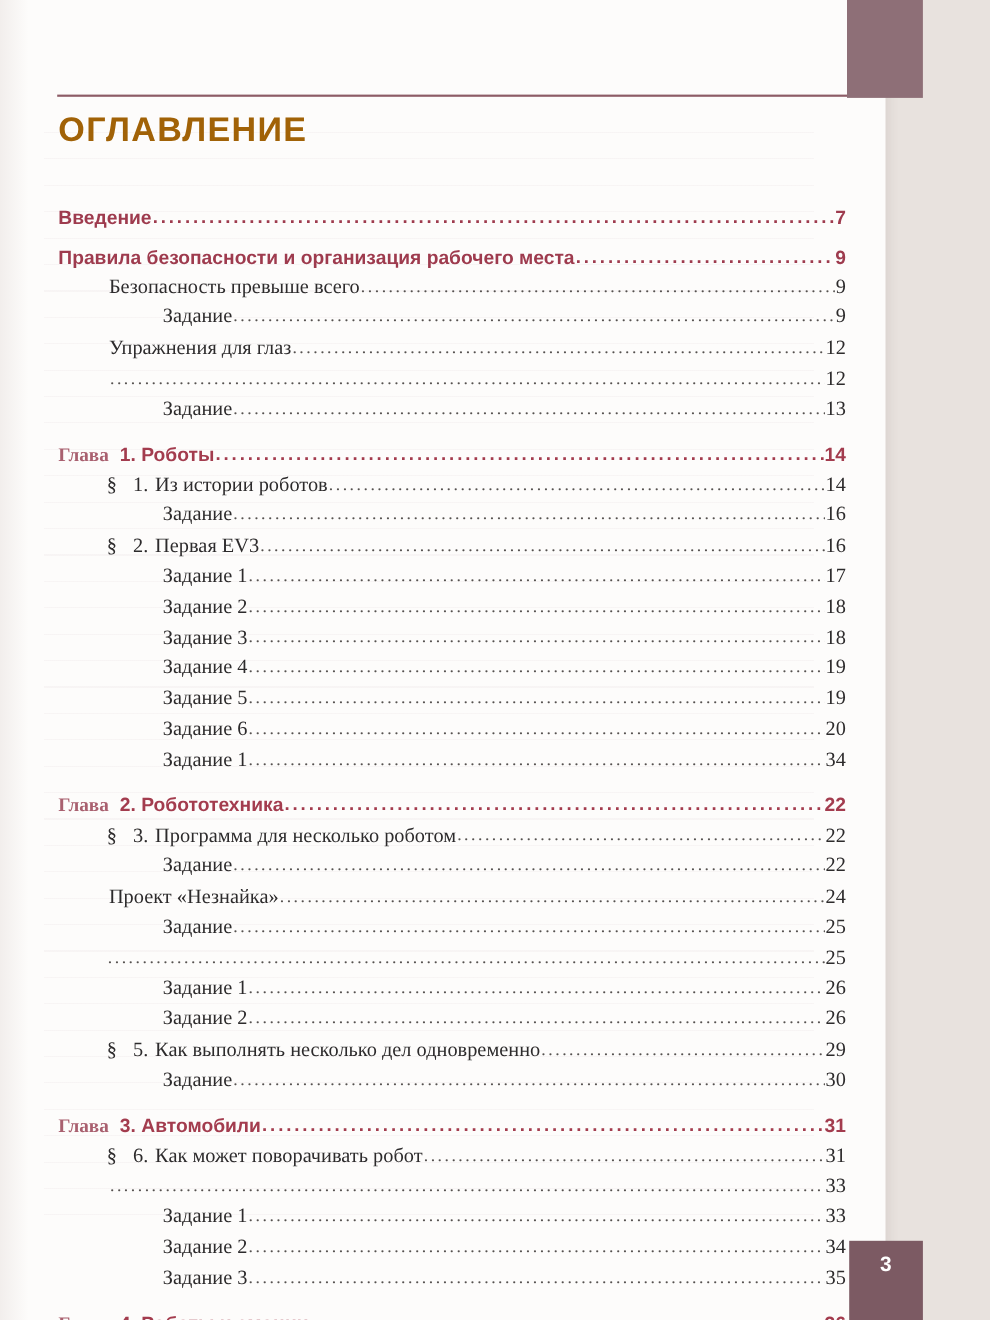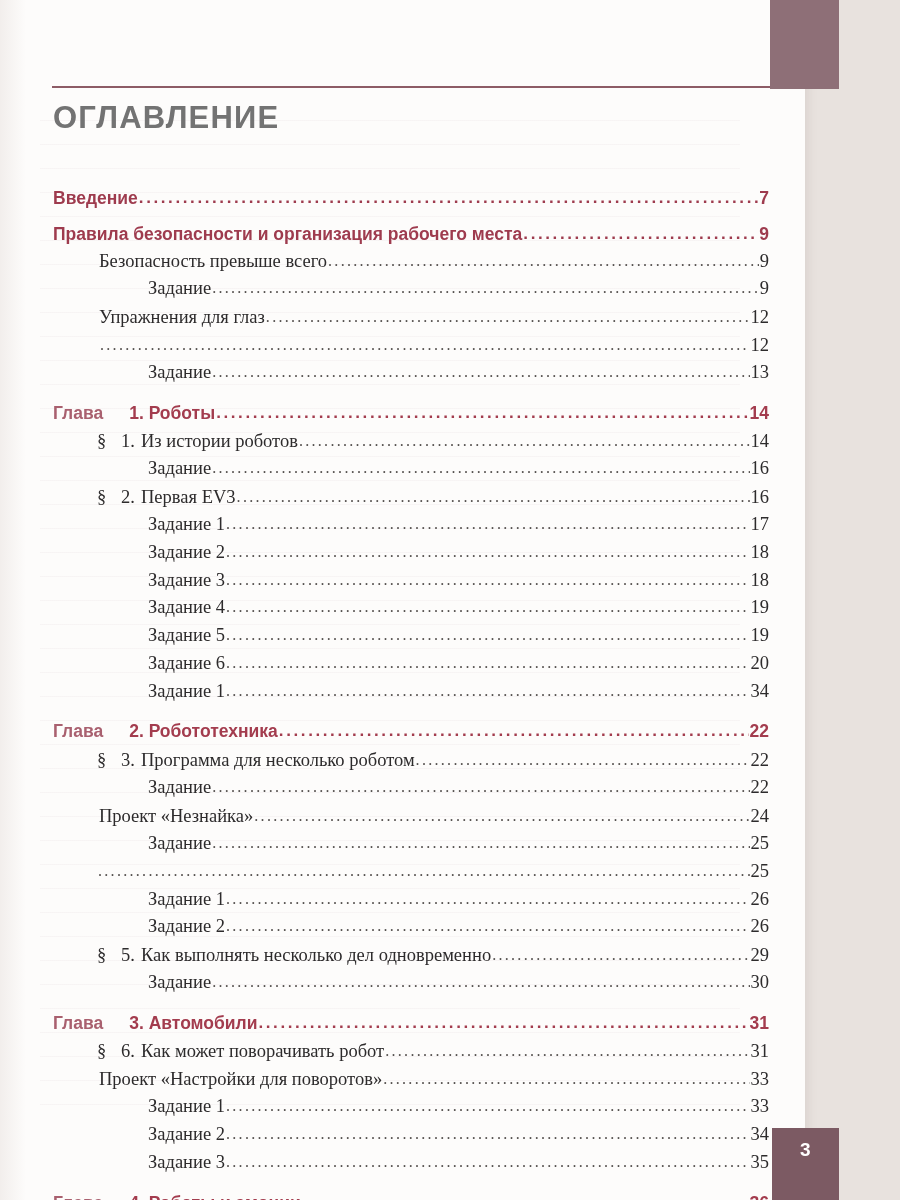--- a/index.html
+++ b/index.html
@@ -86,21 +86,21 @@
   }
 
   .title {
     position: absolute;
     left: 53px;
     top: 100px;
     font-family: "Liberation Sans", "DejaVu Sans", sans-serif;
     font-weight: bold;
     font-size: 31px;
     letter-spacing: 1.2px;
-    color: #737373;
+    color: #a16207;
   }
 
   .toc {
     position: absolute;
     left: 53px;
     top: 176px;
     width: 716px;
   }
 
   .entry {
@@ -139,21 +139,21 @@
 
   
   .lvl-chapter {
     font-family: "Liberation Sans", "DejaVu Sans", sans-serif;
     font-weight: bold;
     font-size: 17.5px;
     color: #a33c4e;
     margin-top: 13px;
     line-height: 1.55;
   }
-  .lvl-chapter .chap-word { color: #a9606f; margin-right: 26px; }
+  .lvl-chapter .chap-word { color: #a9606f; margin-right: 10px; font-family: Liberation Serif, serif; }
   .lvl-chapter .lead { color: #a33c4e; letter-spacing: 2.6px; font-size: 17px;}
   .lvl-chapter .pg { color: #a33c4e; }
 
   
   .lvl-section {
     font-size: 18.5px;
     color: #2d2b2c;
     padding-left: 44px;
     line-height: 1.52;
   }
@@ -343,21 +343,20 @@
         <span class="label"><span class="chap-word">Глава</span><span>3. Автомобили</span></span>
         <span class="lead">............................................................................................................................................................................................................................</span>
         <span class="pg">31</span>
       </div>
       <div class="entry lvl-section">
         <span class="label"><span class="sect-sign">§</span><span class="sect-num">6.</span><span>Как может поворачивать робот</span></span>
         <span class="lead">............................................................................................................................................................................................................................</span>
         <span class="pg">31</span>
       </div>
       <div class="entry lvl-sub">
-        <span class="label"><span>Проект «Настройки для поворотов»</span></span>
         <span class="lead">............................................................................................................................................................................................................................</span>
         <span class="pg">33</span>
       </div>
       <div class="entry lvl-task">
         <span class="label"><span>Задание 1</span></span>
         <span class="lead">............................................................................................................................................................................................................................</span>
         <span class="pg">33</span>
       </div>
       <div class="entry lvl-task">
         <span class="label"><span>Задание 2</span></span>

